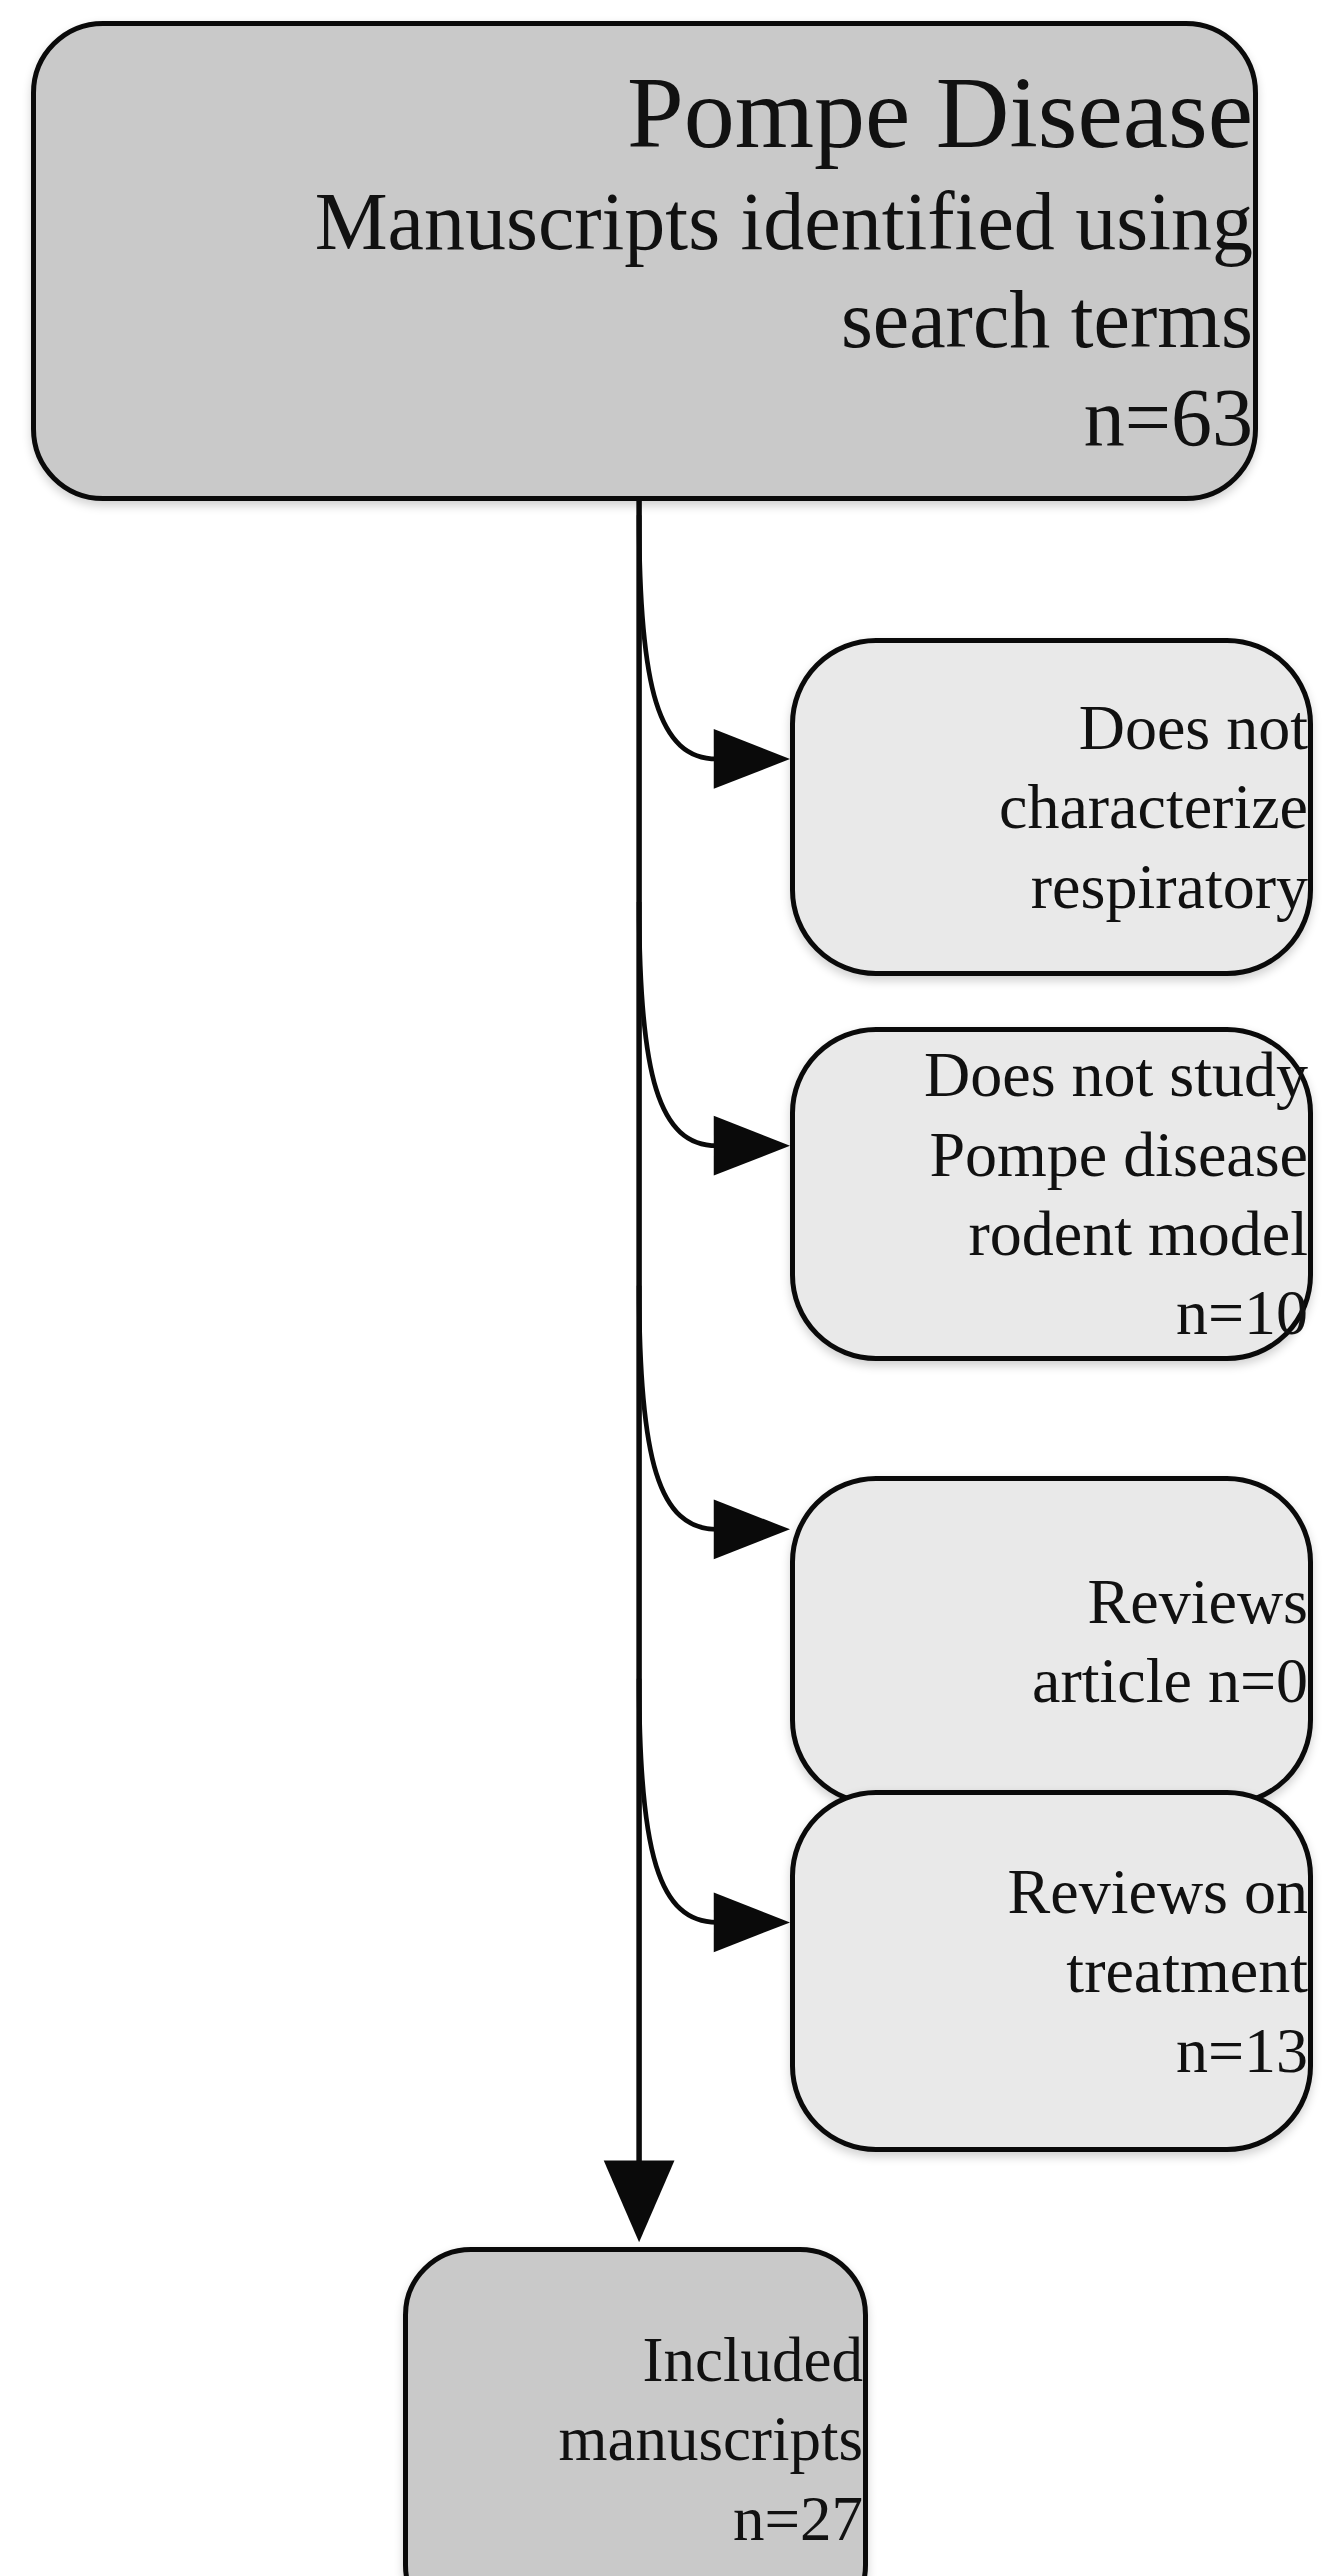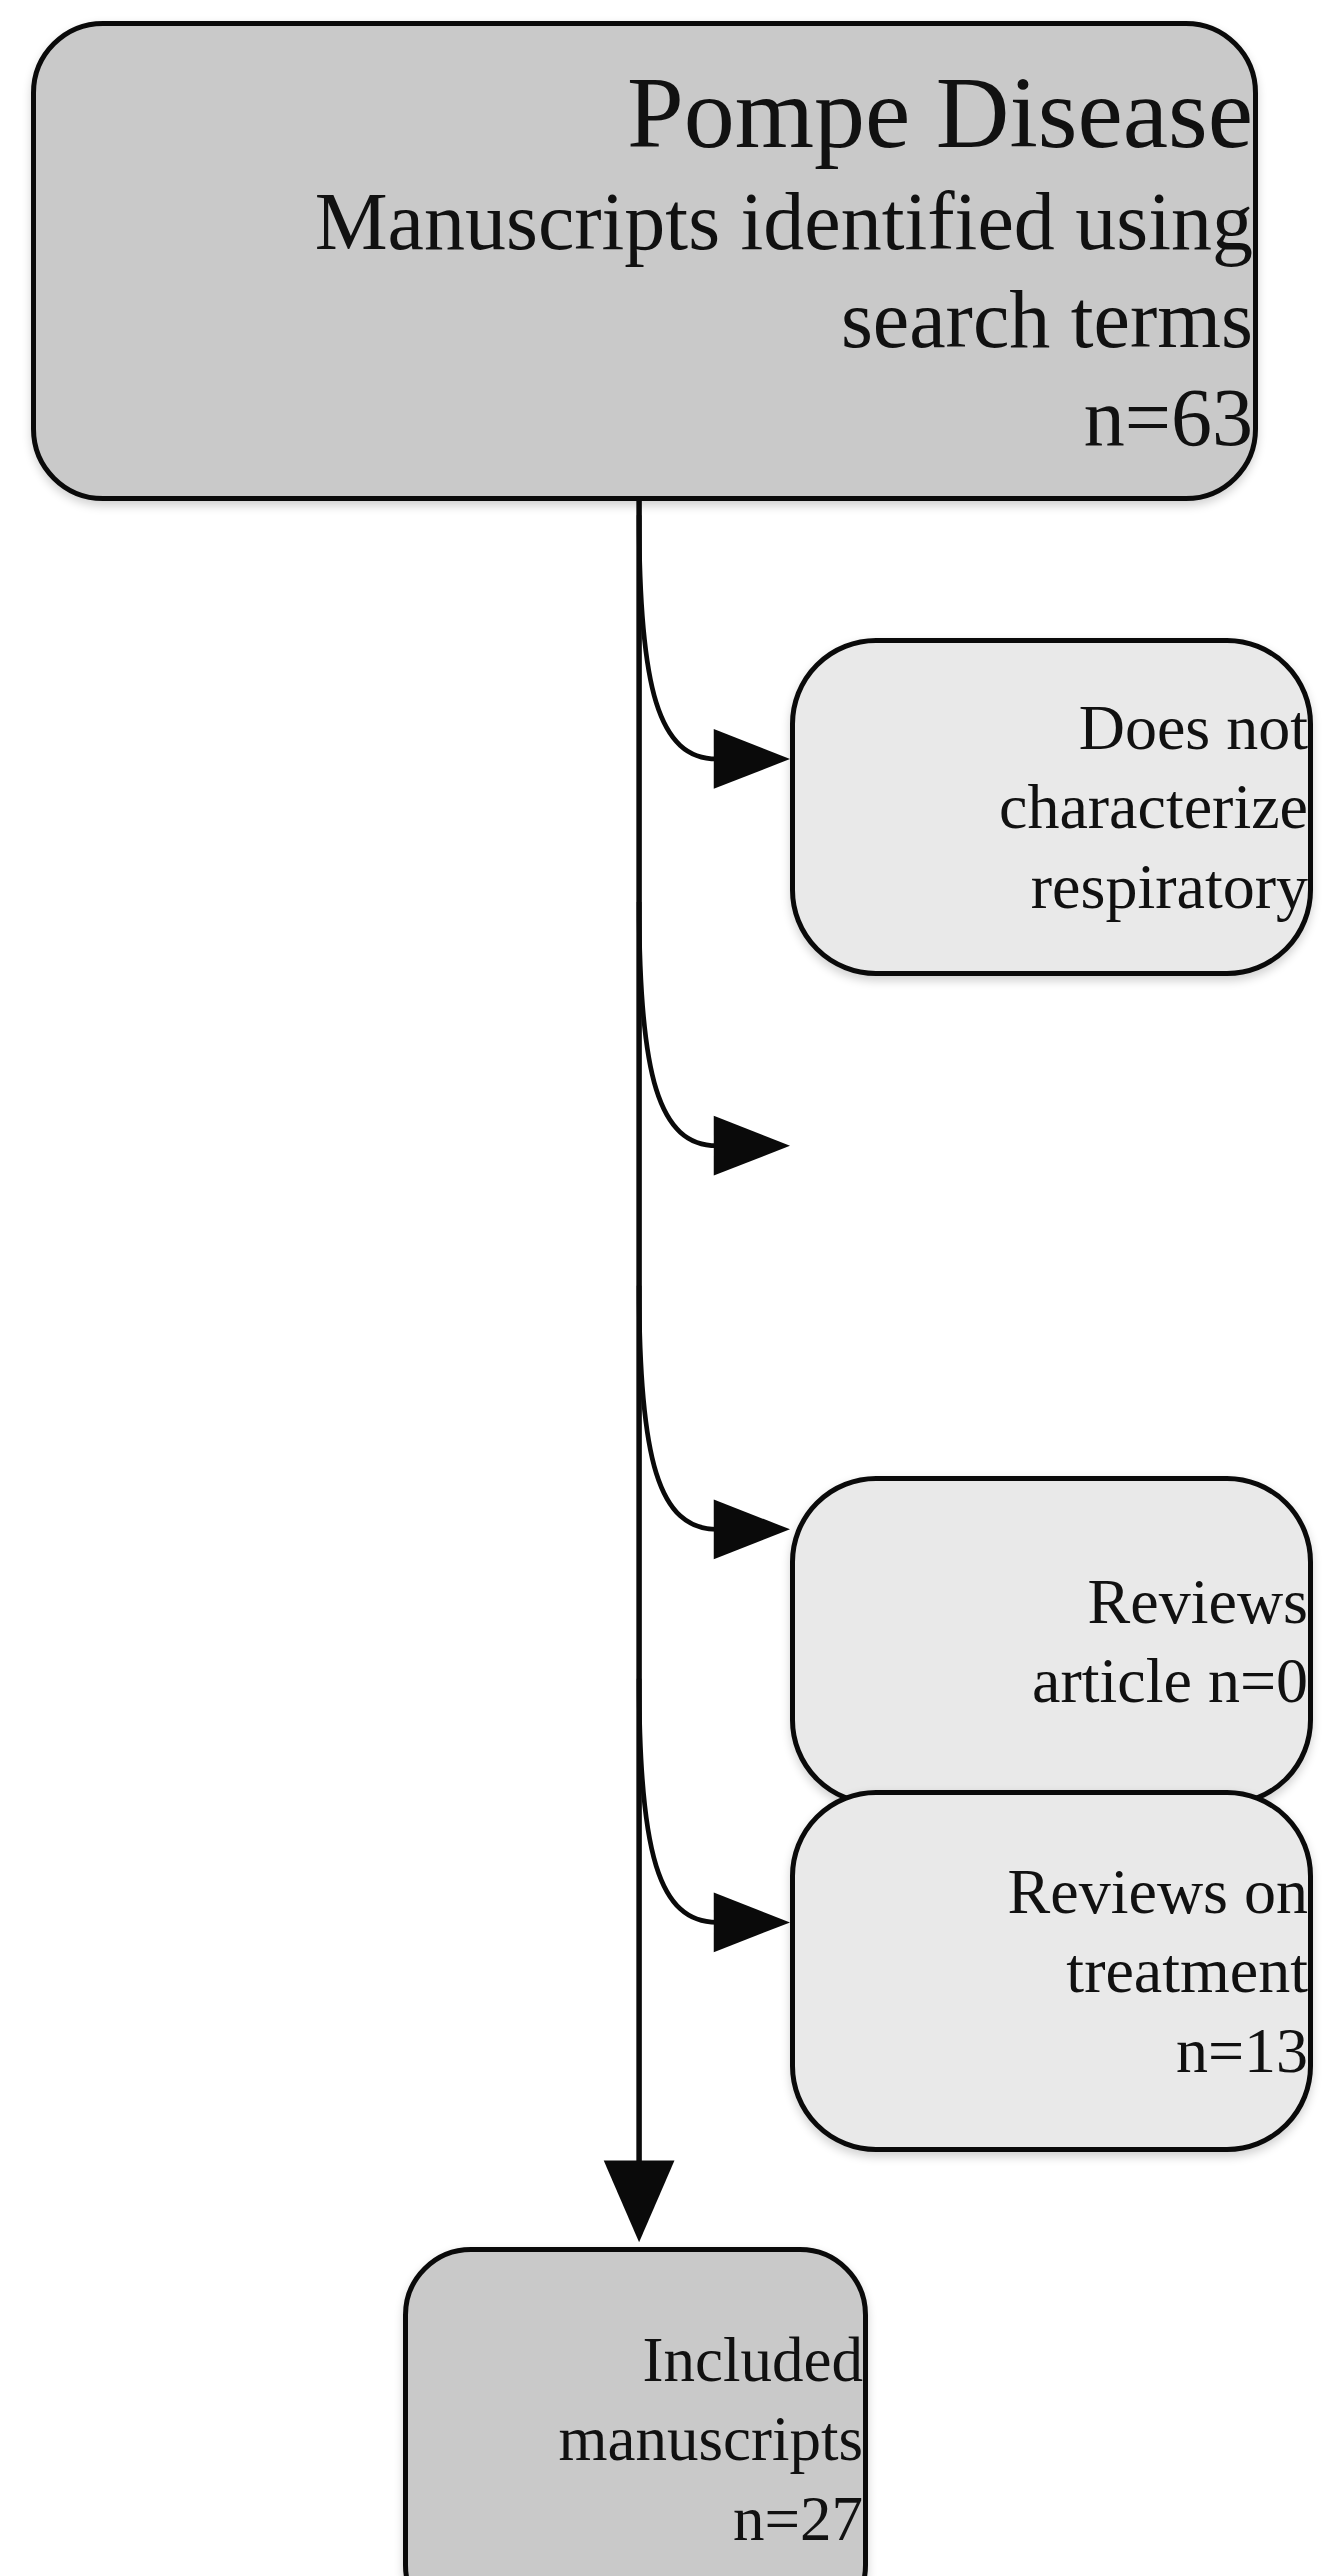--- a/index.html
+++ b/index.html
@@ -112,20 +112,26 @@
     <span>search terms</span>
     <span>n=63</span>
   </div>
 
   <div class="box secondary exclusion" id="exclusion-box-1">
     <span>Does not</span>
     <span>characterize</span>
     <span>respiratory</span>
   </div>
 
+  <div class="box secondary exclusion" id="exclusion-box-2">
+    <span>Does not study</span>
+    <span>Pompe disease</span>
+    <span>rodent model</span>
+    <span>n=10</span>
+  </div>
 
   <div class="box secondary exclusion" id="exclusion-box-3">
     <span>Reviews</span>
     <span>article n=0</span>
   </div>
 
   <div class="box secondary exclusion" id="exclusion-box-4">
     <span>Reviews on</span>
     <span>treatment</span>
     <span>n=13</span>

